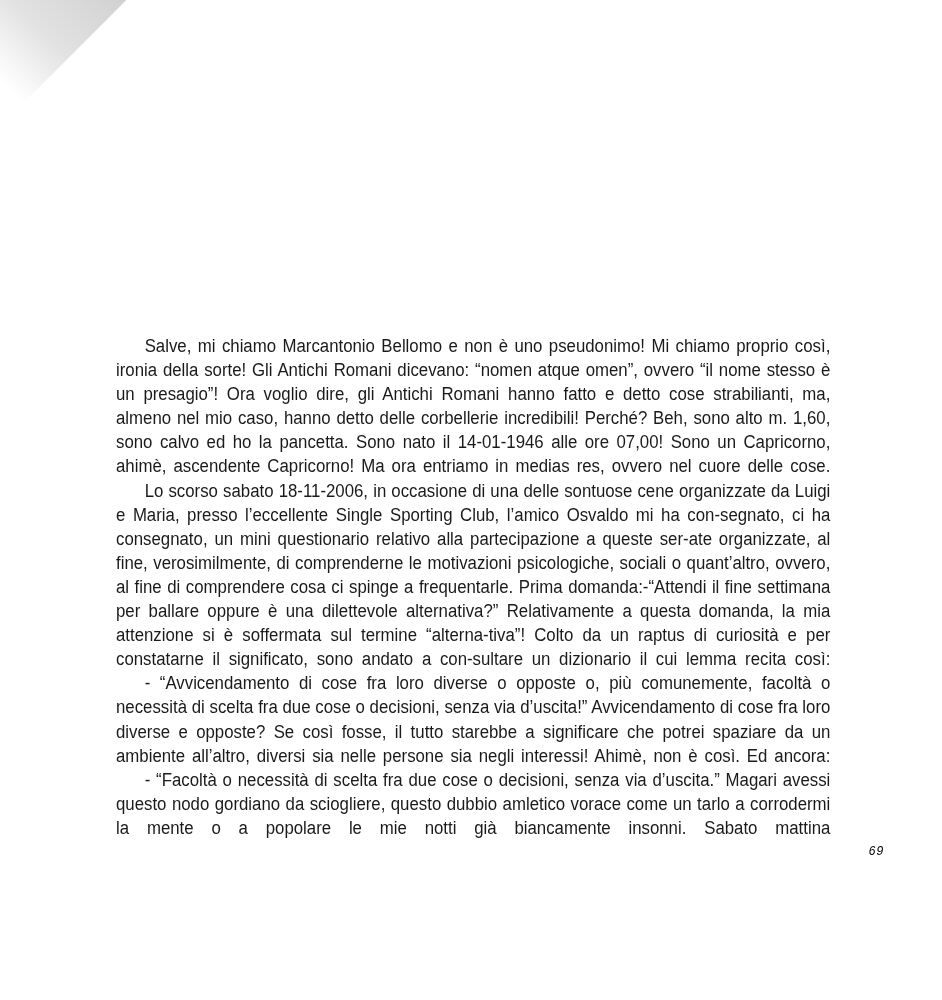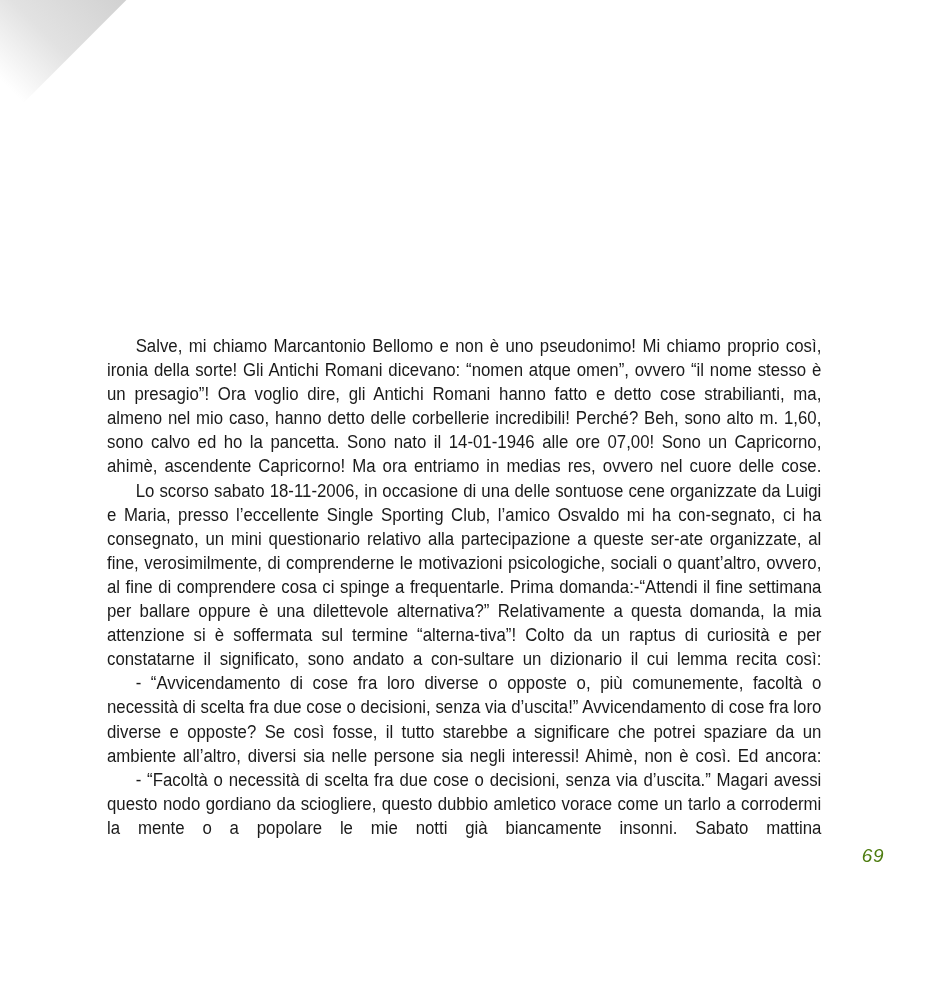--- a/index.html
+++ b/index.html
@@ -49,21 +49,21 @@
     left: 92px;
     top: 8px;
     width: 520px;
     height: 96px;
     text-align: left;
   }
 
   
   #text-column {
     position: absolute;
-    left: 107px;
+    left: 116px;
     top: 334px;
     width: 715px;
   }
 
   .para {
     margin: 0;
     font-family: "Liberation Sans", "DejaVu Sans", sans-serif;
     font-size: 17.6px;
     line-height: 24.1px;
     text-align: justify;
@@ -86,24 +86,24 @@
 
   
   .para { text-align-last: left; }
   .para.force-justify-last { text-align-last: justify; }
 
   
   #page-number {
     position: absolute;
     right: 58px;
     top: 845px;
-    font-family: Liberation Sans, sans-serif;
+    font-family: Liberation Mono, monospace;
     font-style: italic;
-    font-size: 19px;
-    color: #4d7c0f;
+    font-size: 12px;
+    color: #000000;
     letter-spacing: 0.5px;
   }
 </style>
 </head>
 <body>
 
 <div id="page">
 
   <div id="header-banner">
     <div id="banner-text-wrap">

